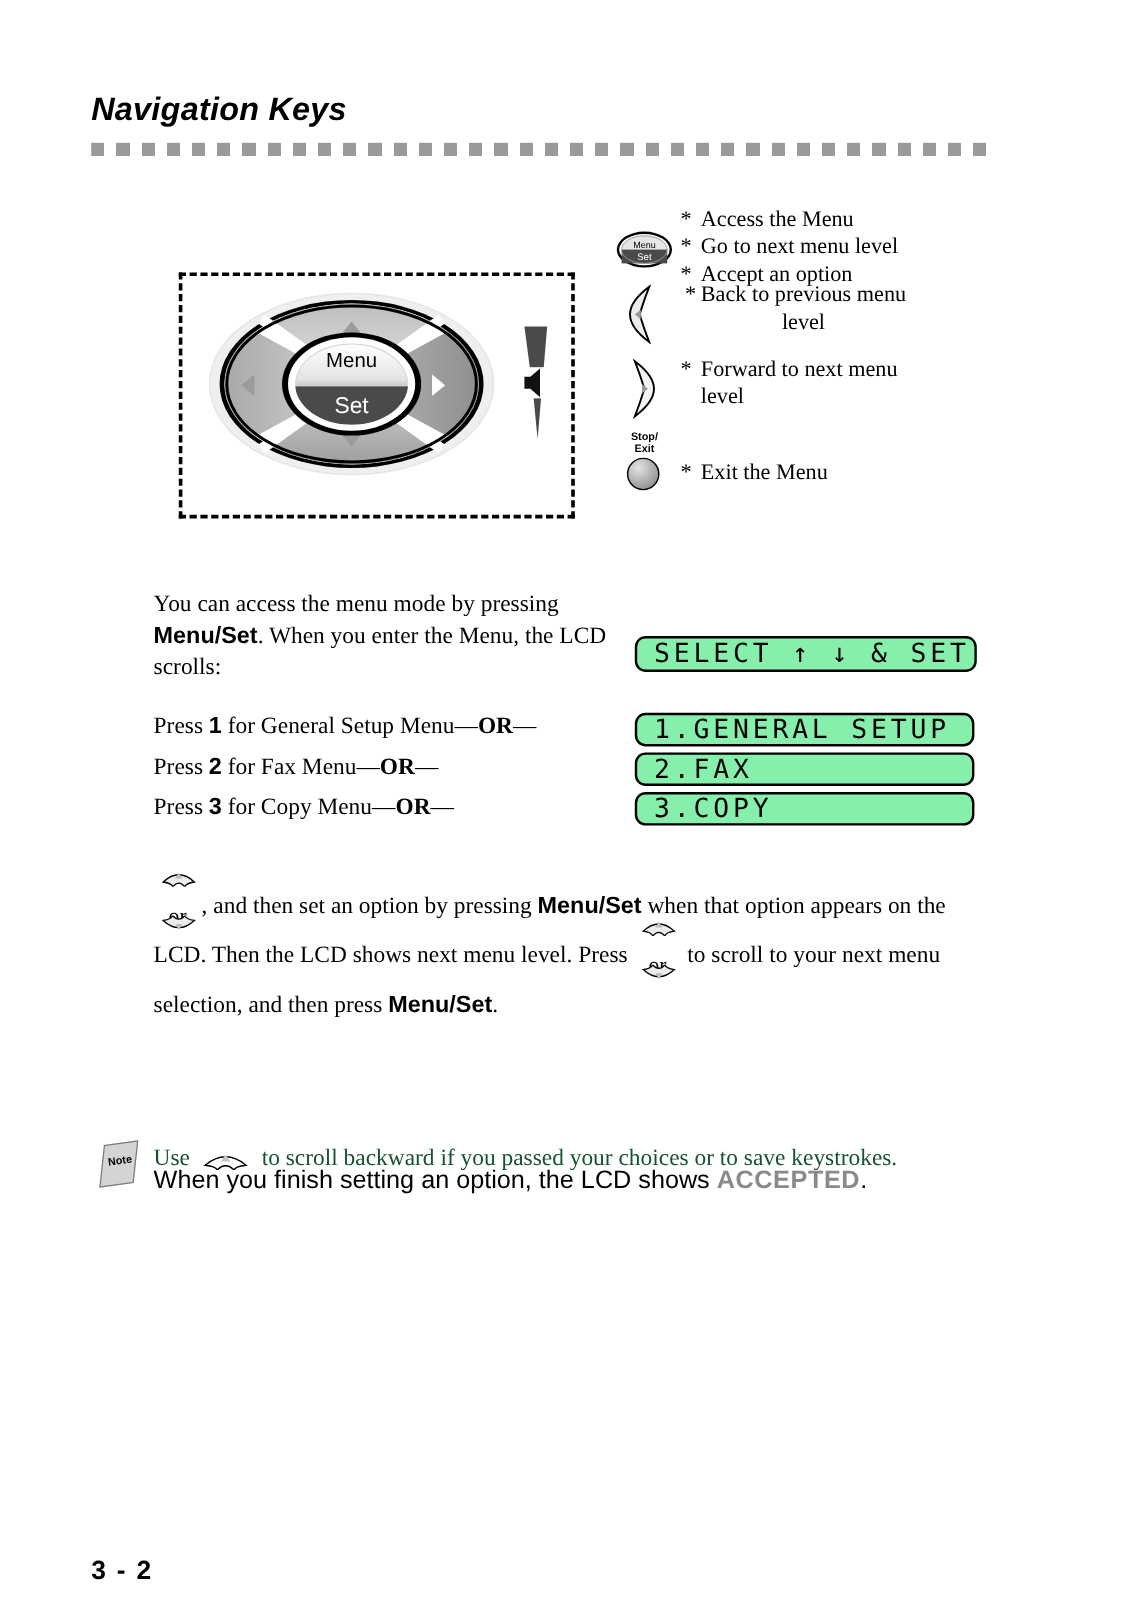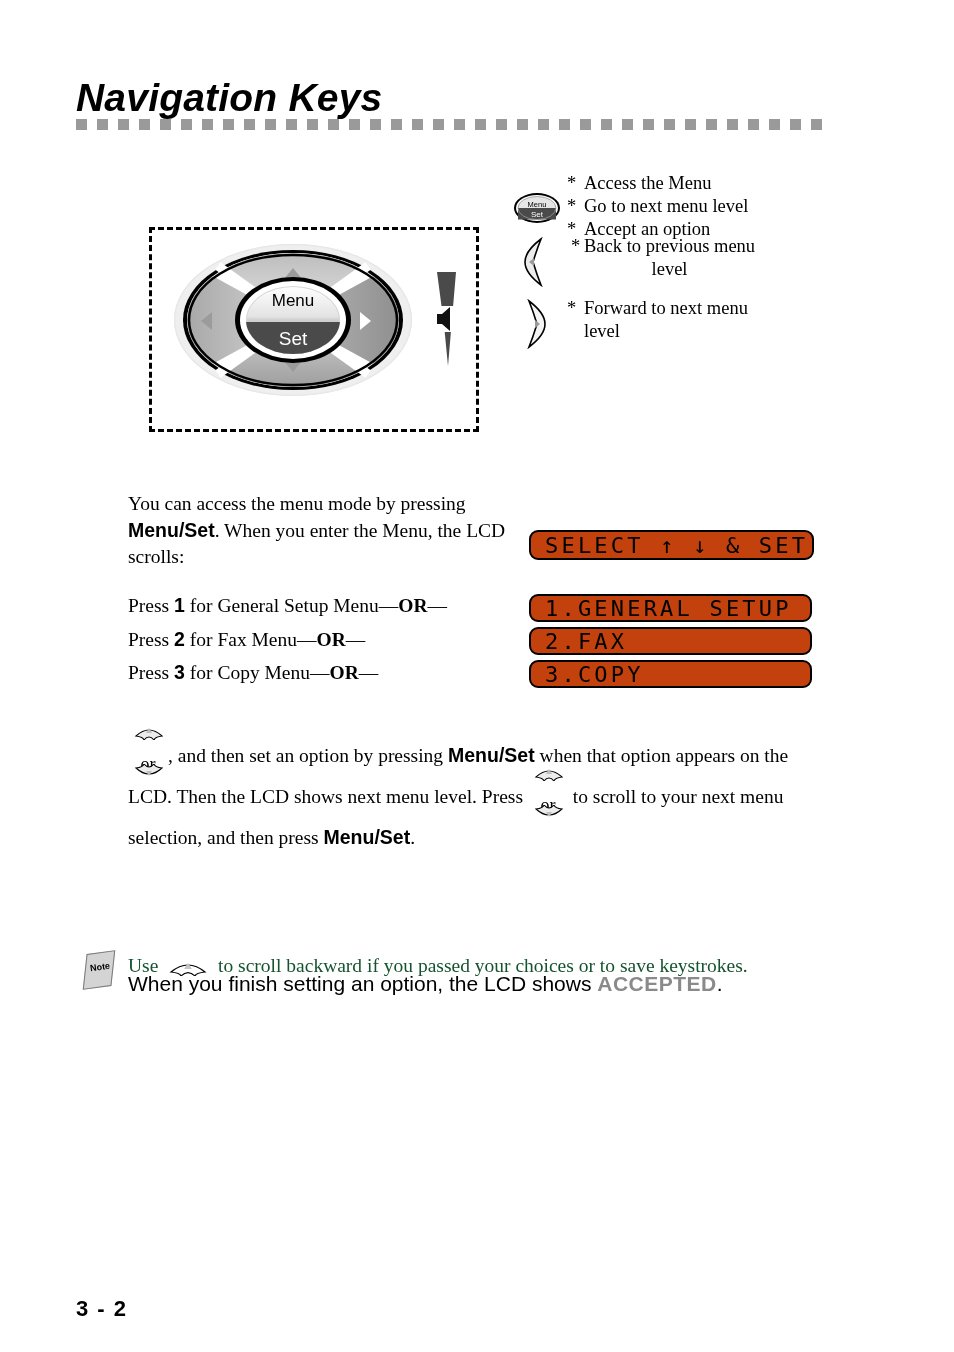--- a/index.html
+++ b/index.html
@@ -17,21 +17,21 @@
   }
 
   
   #page-title {
     position: absolute;
     left: 76px;
     top: 76px;
     font-family: "Liberation Sans", sans-serif;
     font-weight: bold;
     font-style: italic;
-    font-size: 39px;
+    font-size: 27px;
     letter-spacing: 0.2px;
     color: #000;
     white-space: nowrap;
   }
   #title-rule {
     position: absolute;
     left: 76px;
     top: 119px;
     width: 748px;
     height: 11px;
@@ -236,21 +236,21 @@
   #press-1 { left: 128px; top: 592px; width: 390px; }
   #press-2 { left: 128px; top: 626px; width: 390px; }
   #press-3 { left: 128px; top: 659px; width: 390px; }
 
   
   .lcd {
     position: absolute;
     box-sizing: border-box;
     border: 2.5px solid #000;
     border-radius: 9px;
-    background: #c2410c;
+    background: #86efac;
     display: flex;
     align-items: center;
     padding-left: 14px;
     font-family: "DejaVu Sans Mono", monospace;
     font-size: 22px;
     letter-spacing: 3.2px;
     color: #000;
     white-space: pre;
   }
   #lcd-select { left: 529px; top: 530px; width: 285px; height: 30px; }
@@ -467,20 +467,39 @@
         <path d="M10 2 Q26 14 26 25 Q26 36 10 48 Q14 38 18 25 Q14 12 10 2 Z" fill="#f4f4f4" stroke="#000" stroke-width="1.6"></path>
         <polygon points="21,25 16,21 16,29" fill="#9a9a9a"></polygon>
       </svg>
     </div>
     <div class="legend-text">
       <div><span class="star">*</span><span>Forward to next menu</span></div>
       <div class="indent"><span>level</span></div>
     </div>
   </div>
 
+  <div class="legend-row" style="height:52px;">
+    <div class="legend-icon">
+      <div style="position:absolute;left:10px;top:-2px;width:44px;text-align:center;font-family:'Liberation Sans',sans-serif;font-weight:bold;font-size:9px;line-height:10px;color:#000;">
+        <span>Stop/</span><br><span>Exit</span>
+      </div>
+      <svg width="30" height="30" viewBox="0 0 30 30" style="position:absolute;left:17px;top:20px;">
+        <defs>
+          <radialGradient id="stopg" cx="35%" cy="30%" r="75%">
+            <stop offset="0%" stop-color="#e4e4e4"></stop>
+            <stop offset="100%" stop-color="#8f8f8f"></stop>
+          </radialGradient>
+        </defs>
+        <circle cx="14" cy="14" r="13" fill="url(#stopg)" stroke="#000" stroke-width="1.2"></circle>
+      </svg>
+    </div>
+    <div class="legend-text" style="padding-top:22px;">
+      <div><span class="star">*</span><span>Exit the Menu</span></div>
+    </div>
+  </div>
 </div>
 
 <div class="para" id="para-access">
   <span>You can access the menu mode by pressing </span><span class="b-sans">Menu/Set</span><span>. When you enter the Menu, the LCD scrolls:</span>
 </div>
 
 <div class="para" id="press-1">
   <span>Press </span><span class="b-sans">1</span><span> for General Setup Menu</span><span>—</span><span class="b-serif">OR</span><span>—</span>
 </div>
 <div class="para" id="press-2">

